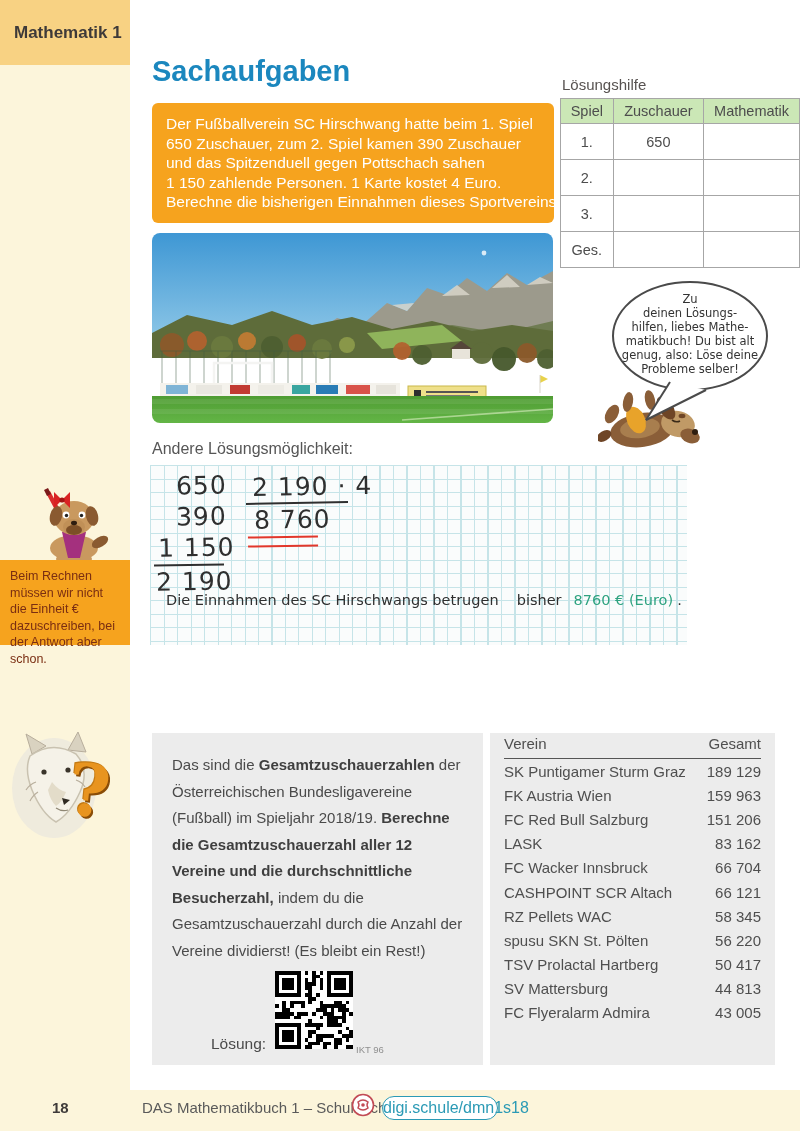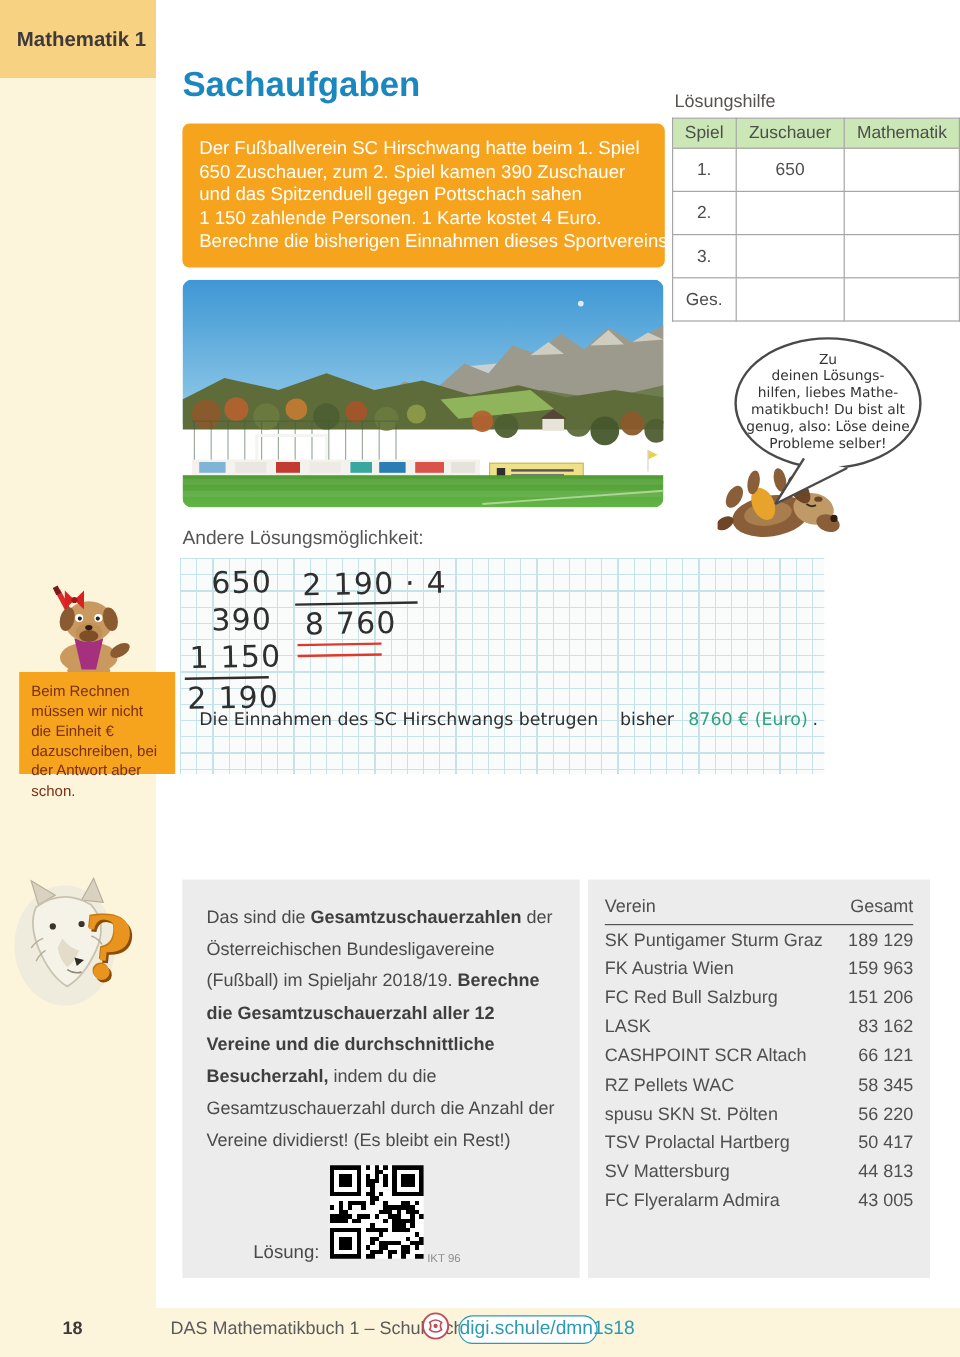--- a/index.html
+++ b/index.html
@@ -48,37 +48,37 @@
   .hand-num{font-size:25px;letter-spacing:1px;transform:rotate(-1deg);}
   .sum-line{height:2px;background:#2f2f2f;transform:rotate(-1deg);}
   .red-dbl{height:7px;border-top:2.4px solid #E2372B;border-bottom:2.4px solid #E2372B;transform:rotate(-1deg);}
   .ws-sentence{left:166px;top:592px;width:520px;font-size:14.5px;}
   .ws-sentence .hand{font-size:14.5px;}
   .green-hand{color:#2FA380;}
 
   
   .dog-teacher{left:18px;top:486px;}
   .side-note{left:0;top:560px;width:130px;height:85px;background:#F6A31E;box-sizing:border-box;
-             padding:8px 10px;font-size:12.5px;line-height:16.5px;color:#7A2E12;margin-left:16px;}
+             padding:8px 10px;font-size:12.5px;line-height:16.5px;color:#7A2E12;}
 
   
   .wolf-wrap{left:6px;top:726px;width:122px;height:126px;}
   .qmark{position:absolute;left:62px;top:22px;font-family:"DejaVu Serif",serif;font-weight:bold;
          font-size:72px;color:#E8941F;transform:rotate(6deg);
          text-shadow:2px 2px 0 #8a4d07, -1px -1px 0 #c47a13;}
   .ex-box{left:152px;top:733px;width:331px;height:332px;background:#ECECEC;box-sizing:border-box;
           padding:19px 20px;font-size:15px;line-height:26.5px;color:#4A4A4A;}
   .ex-box b{color:#3f3f3f;}
   .loesung-label{left:211px;top:1035px;font-size:15.5px;color:#4A4A4A;}
   .qr{left:275px;top:971px;width:78px;height:78px;background:#fff;}
   .qr-caption{left:356px;top:1044px;font-size:9.5px;color:#8f8f8f;}
 
   
   .club-box{left:490px;top:733px;width:285px;height:332px;background:#ECECEC;box-sizing:border-box;
-            padding:14px 14px 10px 14px;font-size:15px;color:#4f4f4f;}
+            padding:2px 14px 10px 14px;font-size:15px;color:#4f4f4f;}
   .club-head{display:flex;justify-content:space-between;padding-bottom:6px;border-bottom:1.5px solid #555;}
   .club-row{display:flex;justify-content:space-between;height:24.2px;align-items:center;}
   .club-row .num{text-align:right;}
 
   
   .footer{left:0;top:1090px;width:800px;height:41px;background:#FCF5DB;}
   .page-num{left:52px;top:1099px;font-size:15px;font-weight:bold;color:#3E3A39;}
   .footer-text{left:142px;top:1099px;font-size:15px;color:#5a5a5a;}
   .footer-logo{left:351px;top:1093px;}
   .footer-pill{left:382px;top:1096px;width:114px;height:22px;border:1.5px solid #2B9AB5;border-radius:12px;
@@ -472,20 +472,24 @@
       </div>
     <div class="club-row">
         <span>FC Red Bull Salzburg</span>
         <span class="num">151 206</span>
       </div>
     <div class="club-row">
         <span>LASK</span>
         <span class="num">83 162</span>
       </div>
     <div class="club-row">
+        <span>FC Wacker Innsbruck</span>
+        <span class="num">66 704</span>
+      </div>
+    <div class="club-row">
         <span>CASHPOINT SCR Altach</span>
         <span class="num">66 121</span>
       </div>
     <div class="club-row">
         <span>RZ Pellets WAC</span>
         <span class="num">58 345</span>
       </div>
     <div class="club-row">
         <span>spusu SKN St. Pölten</span>
         <span class="num">56 220</span>

